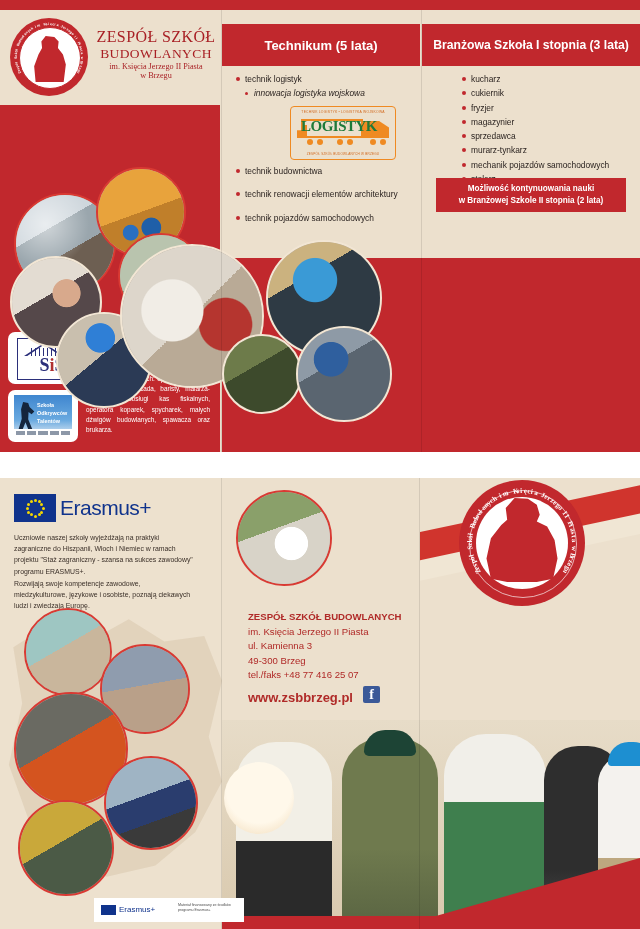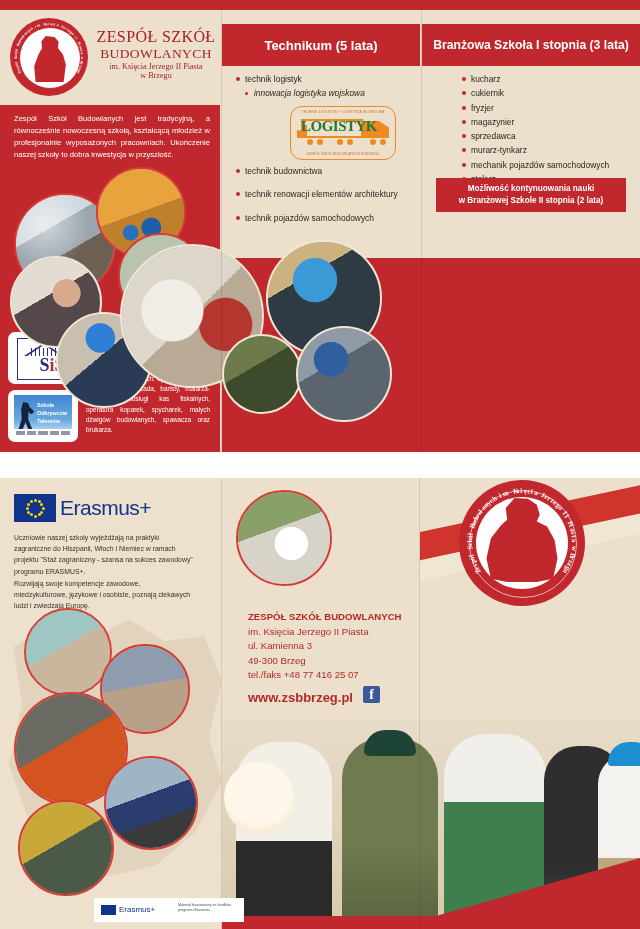--- a/index.html
+++ b/index.html
@@ -77,21 +77,21 @@
   #right-col .coltitle{font-size:12.2px;}
 
   .bullets{position:absolute;color:#2b2320;font-size:8.4px;line-height:1.34;}
   .bl{position:relative;padding-left:9px;margin-bottom:3px;}
   .bl:before{content:"";position:absolute;left:0;top:3.2px;width:4px;height:4px;border-radius:50%;background:#c1282d;}
   .bl.sub{padding-left:9px;margin-left:9px;margin-bottom:0;font-style:italic;}
   .bl.sub:before{width:3px;height:3px;top:3.6px;}
   .gap{height:9px;}
 
   #logistyk-logo{position:absolute;left:68px;top:96px;width:104px;height:52px;
-     border:1.6px solid #ef8a22;border-radius:12px;background:#ece0cd;}
+     border:1.6px solid #ef8a22;border-radius:4px;background:#ece0cd;}
   #logistyk-logo .top-t{position:absolute;left:0;top:3px;width:100%;text-align:center;color:#d2691e;
      font-size:3.4px;letter-spacing:.2px;}
   #logistyk-logo .bot-t{position:absolute;left:0;bottom:3px;width:100%;text-align:center;color:#d2691e;
      font-size:3.1px;letter-spacing:.2px;}
   #logistyk-logo .truck{position:absolute;left:6px;top:12px;width:92px;height:26px;}
   #logistyk-logo .cab{position:absolute;right:0;top:2px;width:26px;height:17px;background:#ef8a22;
      clip-path:polygon(0 0,62% 0,100% 38%,100% 100%,0 100%);}
   #logistyk-logo .box{position:absolute;left:4px;top:0;width:62px;height:19px;border:2px solid #ef8a22;box-sizing:border-box;}
   #logistyk-logo .fork{position:absolute;left:0;top:6px;width:10px;height:13px;background:#ef8a22;
      clip-path:polygon(0 40%,45% 40%,45% 0,100% 0,100% 100%,0 100%);}
@@ -255,21 +255,20 @@
             </div>
         </div>
         <div id="crest-title">
           <span class="l1">ZESPÓŁ SZKÓŁ</span>
           <span class="l2">BUDOWLANYCH</span>
           <span class="l3">im. Księcia Jerzego II Piasta</span>
           <span class="l4">w Brzegu</span>
         </div>
       </div>
 
-      <div id="intro-text">Zespół Szkół Budowlanych jest tradycyjną, a równocześnie nowoczesną szkołą, kształcącą młodzież w profesjonalnie wyposażonych pracowniach. Ukończenie naszej szkoły to dobra inwestycja w przyszłość.</div>
 
       <div id="photos-left">
         <div class="circ rr" style="left:14px;top:28px;width:98px;height:98px;">
           <div class="ph" style="background:linear-gradient(150deg,#cfd7dd 0 34%,#9aa6ad 34% 56%,#6d5f52 56% 100%);"></div>
           <div class="ph" style="background:radial-gradient(circle at 30% 30%,rgba(255,255,255,.55),transparent 45%);"></div>
         </div>
         <div class="circ rr" style="left:96px;top:2px;width:86px;height:86px;">
           <div class="ph" style="background:linear-gradient(160deg,#e8a33c 0 50%,#c07f2a 50% 100%);"></div>
           <div class="ph" style="background:radial-gradient(circle at 62% 68%,#1f5fa8 0 12%,transparent 13%),radial-gradient(circle at 38% 74%,#2a6fc0 0 9%,transparent 10%);"></div>
         </div>

